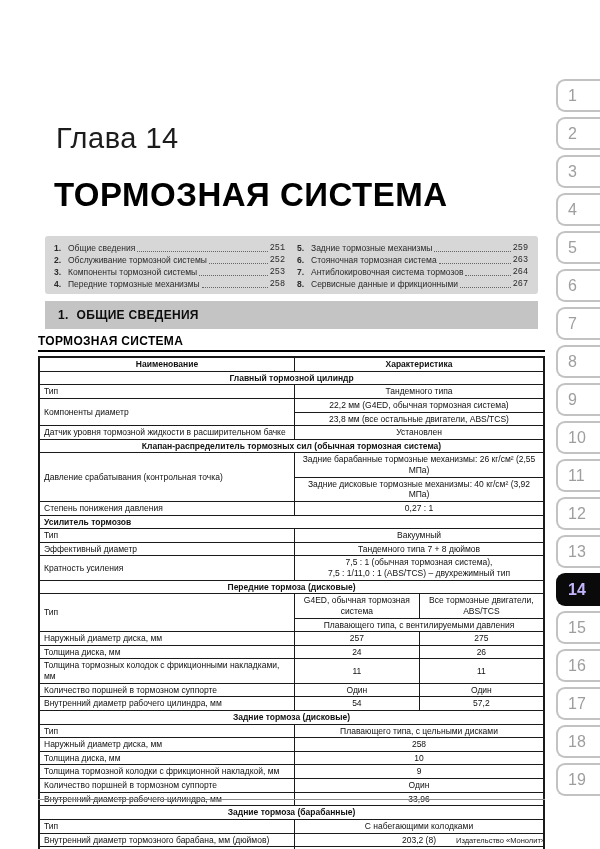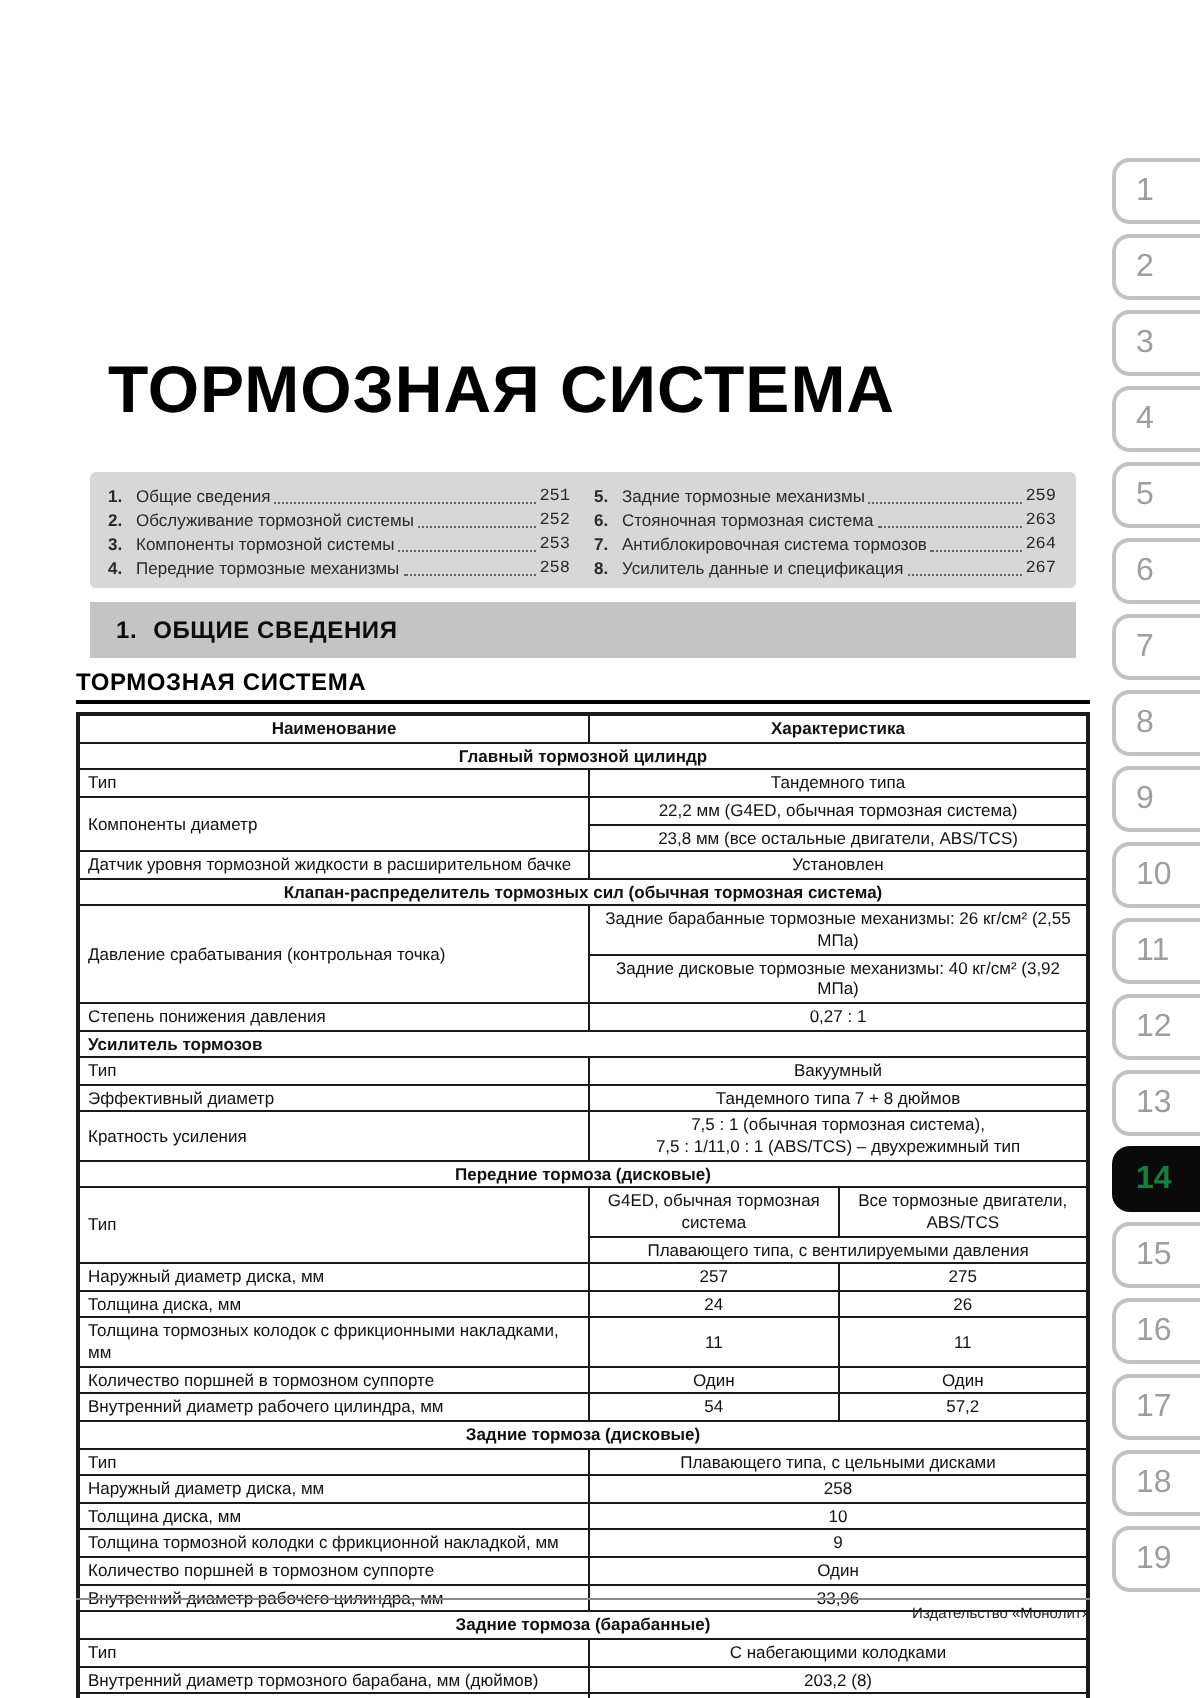--- a/index.html
+++ b/index.html
@@ -41,35 +41,36 @@
     border:2px solid #1a1a1a;
   }
   table.spec td{
     border:1px solid #1a1a1a;padding:1px 4px;font-size:8.5px;line-height:1.25;
     vertical-align:middle;color:#111;white-space:pre-line;word-wrap:break-word;
   }
   table.spec td.c{text-align:center;margin-top:28px;}
   table.spec td.b{font-weight:bold;}
   
   .footer-line{position:absolute;left:38px;top:799px;width:507px;border-top:1px solid #8a8a8a;}
-  .footer-text{position:absolute;right:55px;top:802px;font-size:7.5px;color:#222;margin-left:32px;}
+  .footer-text{position:absolute;right:55px;top:836px;font-size:7.5px;color:#222;margin-left:32px;}
   
   .tabs{position:absolute;right:0;top:79px;width:44px;display:flex;flex-direction:column;gap:5px;}
   .tab{
     height:33px;box-sizing:border-box;border:2px solid var(--tab-border,#c2c2c2);border-right:none;
     border-radius:9px 0 0 9px;display:flex;align-items:center;padding-left:10px;
     font-size:16px;color:var(--tab-number,#a0a0a0);background:#fff;cursor:pointer;
   }
-  .tab.active{background:var(--active-tab,#0a0a0a);border-color:var(--active-tab,#0a0a0a);color:#15803d;font-weight:bold;}
+  .tab.active{background:var(--active-tab,#0a0a0a);border-color:var(--active-tab,#0a0a0a);color:#c4b5fd;font-weight:bold;}
 </style>
 </head>
 <body>
 
 <div class="page">
 
+  <div class="chapter">Глава 14</div>
   <div class="main-title">ТОРМОЗНАЯ СИСТЕМА</div>
 
   <div class="toc">
       <div class="toc-col">
         <div class="toc-item">
           <span class="toc-num">1.</span>
           <span class="toc-label">Общие сведения</span>
           <span class="toc-dots"></span>
           <span class="toc-page">251</span>
         </div>
@@ -106,21 +107,21 @@
           <span class="toc-page">263</span>
         </div>
         <div class="toc-item">
           <span class="toc-num">7.</span>
           <span class="toc-label">Антиблокировочная система тормозов</span>
           <span class="toc-dots"></span>
           <span class="toc-page">264</span>
         </div>
         <div class="toc-item">
           <span class="toc-num">8.</span>
-          <span class="toc-label">Усилитель данные и спецификация</span>
+          <span class="toc-label">Сервисные данные и фрикционными</span>
           <span class="toc-dots"></span>
           <span class="toc-page">267</span>
         </div>
       </div>
     </div>
 
   <div class="section-bar">
     <span class="num">1.</span>
     <span>ОБЩИЕ СВЕДЕНИЯ</span>
   </div>

